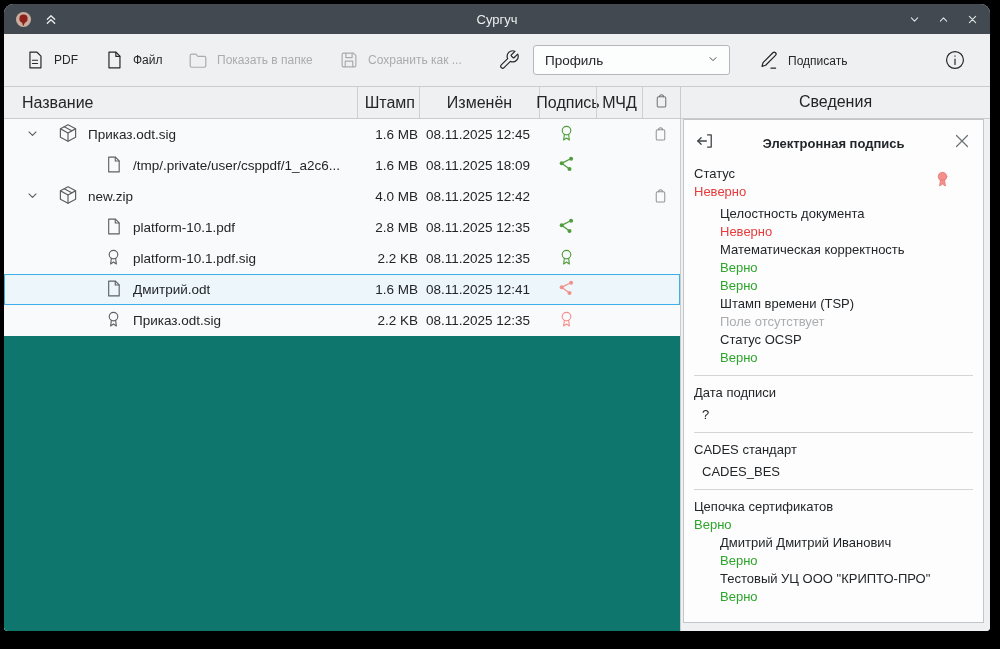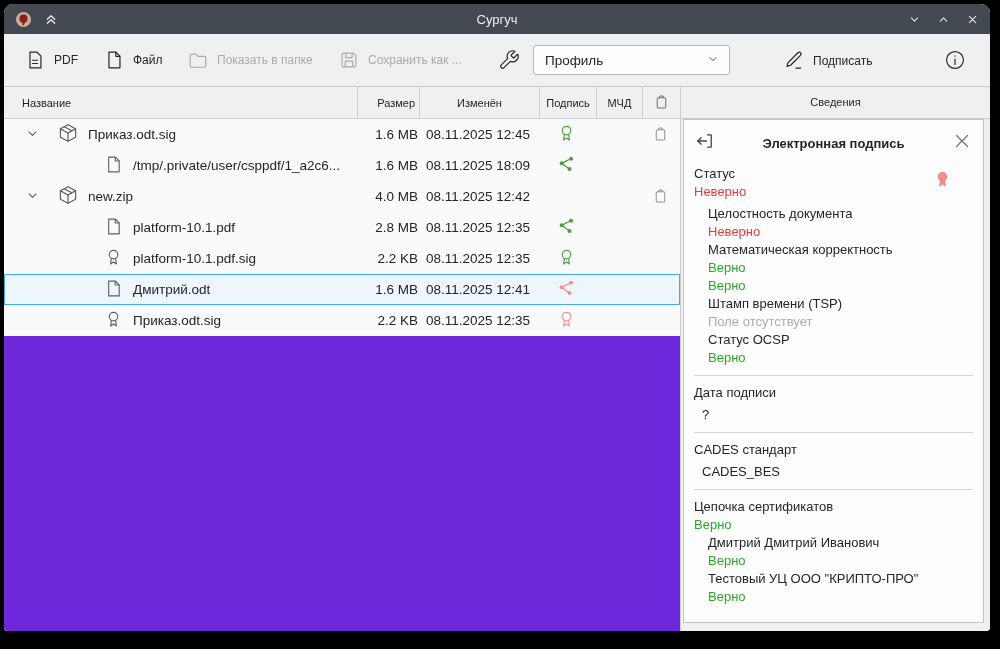--- a/index.html
+++ b/index.html
@@ -19,35 +19,35 @@
   .tbtn{position:absolute;top:50%;transform:translateY(-50%);display:flex;align-items:center;gap:8px;
         font-size:12px;color:#24282b;cursor:default;}
   .tbtn.disabled{color:#a9acae;}
   .tbtn svg{display:block;}
   .combobox{position:absolute;left:529px;top:50%;transform:translateY(-50%);width:197px;height:30px;
             background:#fcfdfd;border:1px solid #b4b8ba;border-radius:3px;display:flex;align-items:center;
             padding:0 8px 0 11px;font-size:13.5px;color:#24282b;box-sizing:border-box;}
   .combobox .chev{margin-left:auto;color:#4a4f53;}
   
   .header-row{height:31px;flex:none;display:flex;background:#eff0f1;border-top:1px solid #c9cccd;
-              border-bottom:1px solid #c9cccd;font-size:11px;color:#232629;}
+              border-bottom:1px solid #c9cccd;font-size:16px;color:#232629;}
   .hleft{width:677px;flex:none;display:flex;align-items:center;border-right:1px solid #c9cccd;box-sizing:border-box;}
   .hc{height:100%;display:flex;align-items:center;box-sizing:border-box;}
   .hc+.hc{border-left:1px solid #cdd0d2;}
   .hc-name{flex:1;padding-left:18px;}
   .hc-size{width:62px;justify-content:flex-end;padding-right:4px;}
   .hc-mod{width:120px;justify-content:center;}
   .hc-sig{width:57px;justify-content:center;}
   .hc-mchd{width:46px;justify-content:center;text-align:center;}
   .hc-trash{width:38px;justify-content:center;color:#6f7376;}
   .hright{flex:1;text-align:center;line-height:30px;}
   
   .content{flex:1;position:relative;background:#eff0f1;}
   .tree{position:absolute;left:0;top:0;width:677px;bottom:0;border-right:1px solid #c9cccd;
-        box-sizing:border-box;background:#6d28d9;}
+        box-sizing:border-box;background:#0f766e;}
   .row{height:31px;display:flex;align-items:center;background:#f9fafb;font-size:13.5px;color:#232629;}
   .row.selected{background:#edf6fb;box-shadow:inset 0 0 0 1px var(--accent);border-radius:2px;}
   .c-name{width:352px;flex:none;display:flex;align-items:center;overflow:hidden;white-space:nowrap;}
   .c-name .expander{margin-left:20px;color:#54585b;flex:none;}
   .c-name .sp0{width:16px;flex:none;}
   .c-name .sp1{width:99px;flex:none;}
   .c-name .ric{color:#5d6164;flex:none;}
   .c-name .lbl{margin-left:9px;overflow:hidden;text-overflow:clip;}
   .c-size{width:62px;flex:none;text-align:right;}
   .c-mod{width:120px;flex:none;text-align:center;}
@@ -59,21 +59,21 @@
   
   .details{position:absolute;left:679px;top:0;right:6px;bottom:8px;background:#fdfdfd;
            border:1px solid #c3c6c8;box-sizing:border-box;padding:8px 10px;font-size:13px;
            color:#232629;overflow:hidden;line-height:18px;}
   .panel-head{display:flex;align-items:center;margin:2px 0 8px 0;}
   .panel-head .ptitle{flex:1;text-align:center;font-weight:bold;font-size:13px;}
   .panel-head .bicon{color:#3f4447;}
   .panel-head .cicon{color:#6b7073;}
   .status-block{position:relative;padding-right:44px;min-height:40px;}
   .sbadge{position:absolute;right:20px;top:4px;color:var(--icon-bad);}
-  .check,.chain-item{margin-left:14px;}
+  .check,.chain-item{margin-left:26px;}
   .v-good{color:var(--good);}
   .v-bad{color:var(--bad);}
   .v-absent{color:#aaadaf;}
   .div{border:none;border-top:1px solid #d3d6d7;margin:8px 0;}
   .sec-val{margin-left:8px;margin-top:4px;margin-bottom:4px;}
 </style>
 </head>
 <body>
 
 <div class="window">
@@ -159,21 +159,21 @@
       </span>
     </div>
     <div class="combobox">
       <span>Профиль</span>
       <span class="chev">
         <svg width="16" height="16" viewBox="0 0 24 24" fill="none" stroke="currentColor" stroke-width="1.5" stroke-linecap="round" stroke-linejoin="round">
             <path d="M7.5 10 L12 14.5 L16.5 10"></path>
           </svg>
       </span>
     </div>
-    <div class="tbtn" style="left:778px">
+    <div class="tbtn" style="left:753px">
       <span>
         <svg width="23" height="23" viewBox="0 0 24 24" fill="none" stroke="currentColor" stroke-width="1.3" stroke-linecap="round" stroke-linejoin="round">
             <path d="M5.2 18.6 l1.1-3.8 L16.6 4.5 a1.9 1.9 0 0 1 2.7 2.7 L9 17.5 l-3.8 1.1 Z"></path>
             <path d="M14.6 20.6 h4.8"></path>
           </svg>
       </span>
       <span>Подписать</span>
     </div>
     <div class="tbtn" style="right:24px">
       <span>
@@ -185,21 +185,21 @@
       </span>
     </div>
   </div>
 
   <div class="header-row">
     <div class="hleft">
       <div class="hc hc-name">
           <span>Название</span>
         </div>
       <div class="hc hc-size">
-          <span>Размер</span>
+          <span>Штамп</span>
         </div>
       <div class="hc hc-mod">
           <span>Изменён</span>
         </div>
       <div class="hc hc-sig">
           <span>Подпись</span>
         </div>
       <div class="hc hc-mchd">
           <span>МЧД</span>
         </div>

